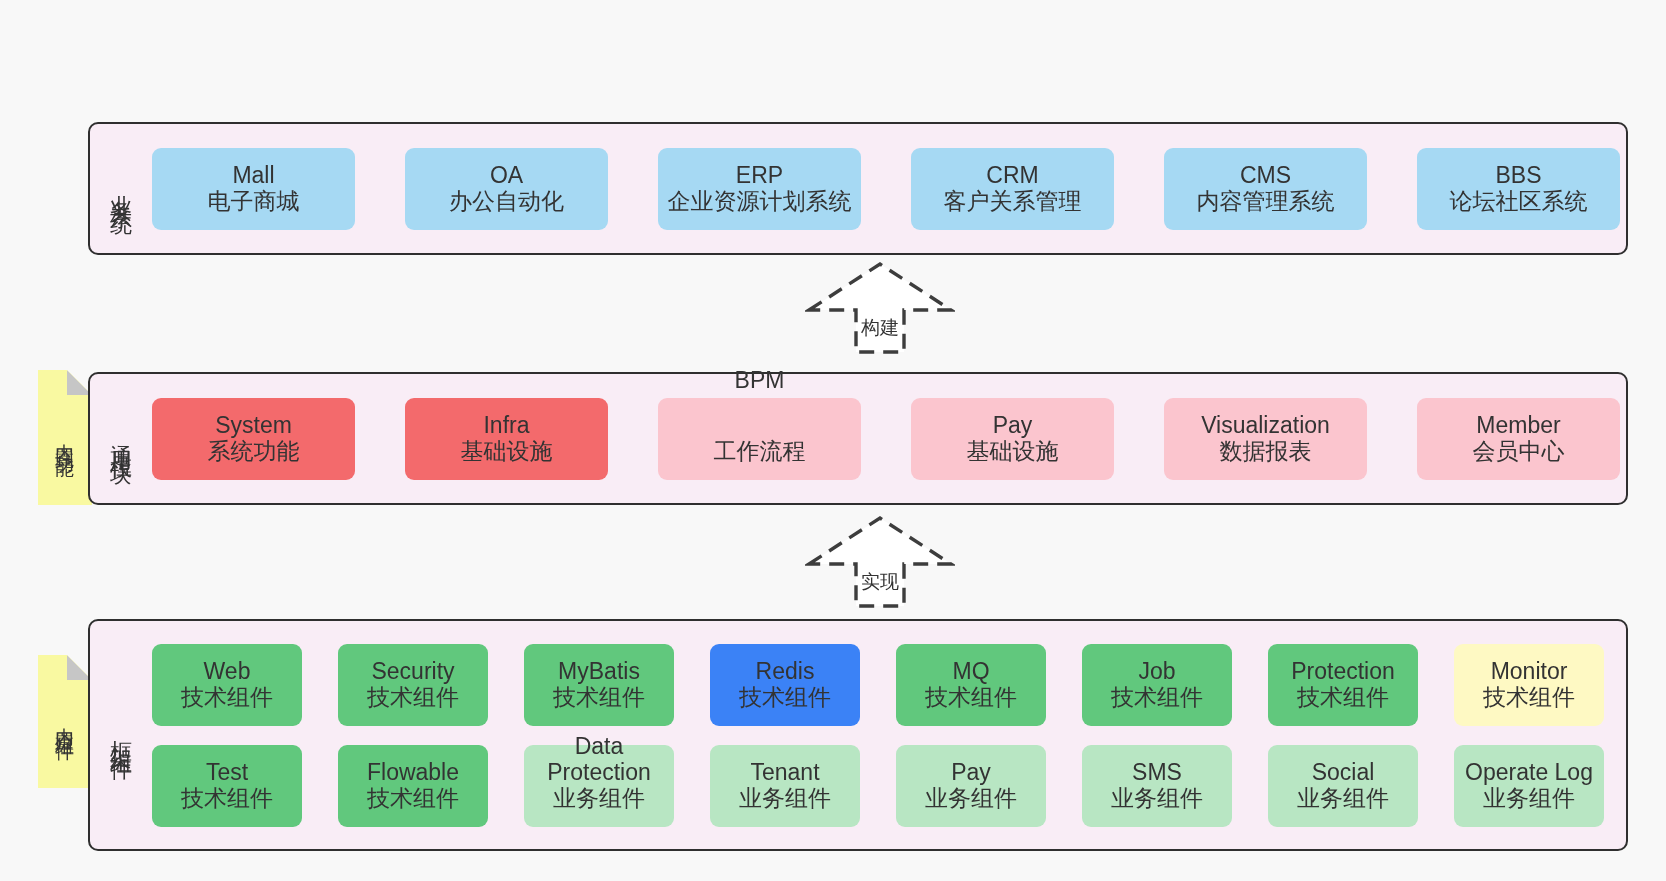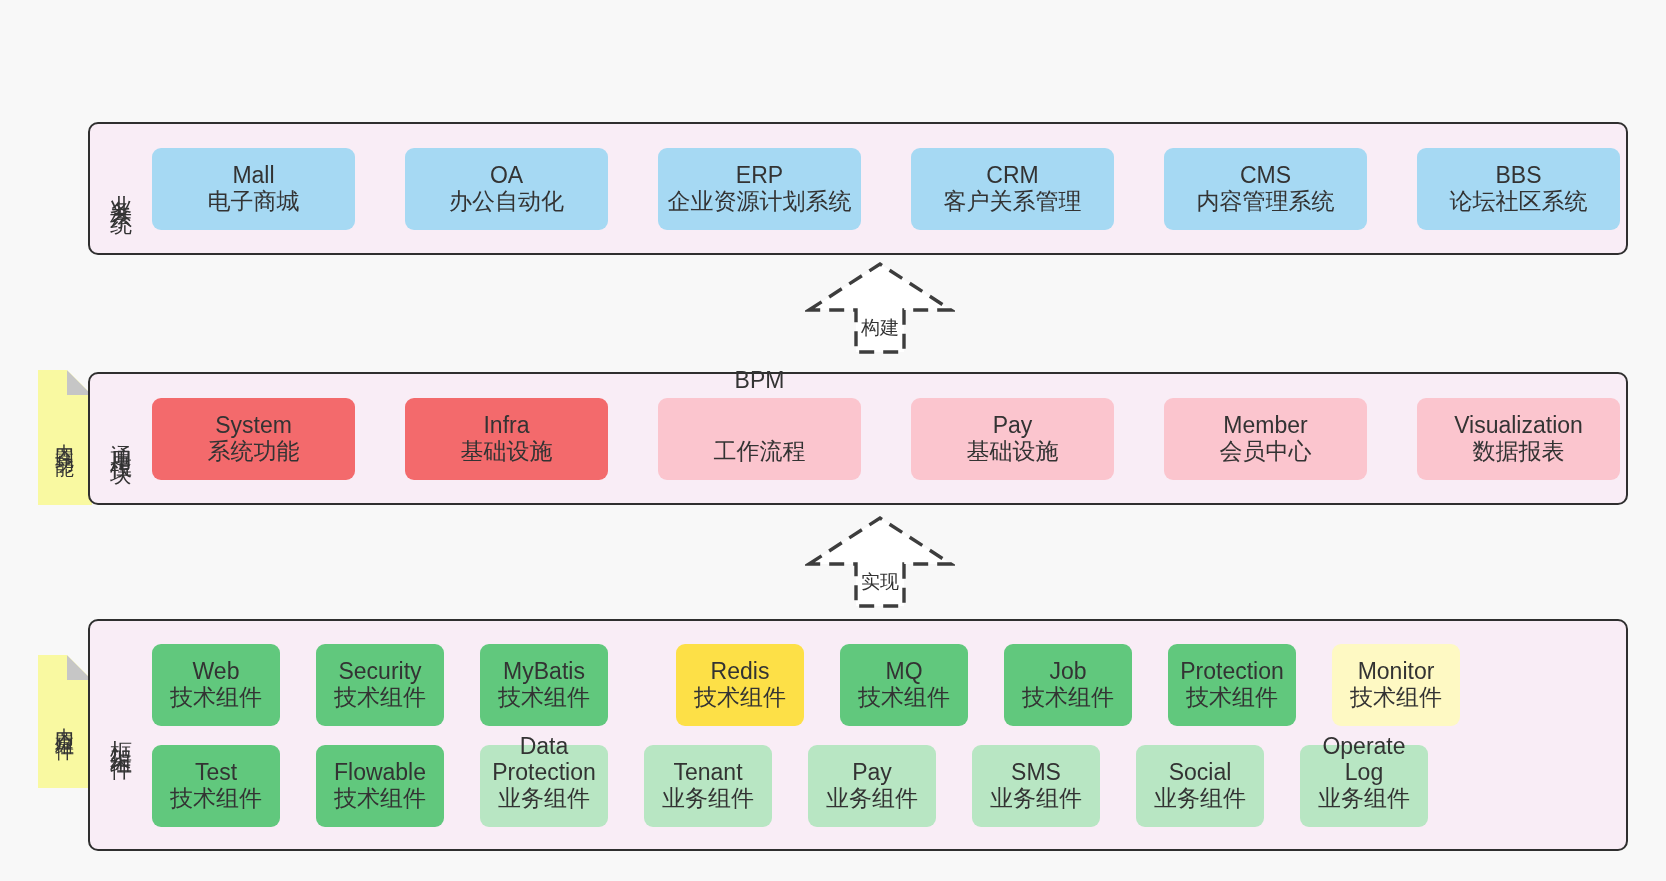--- a/index.html
+++ b/index.html
@@ -28,21 +28,21 @@
          writing-mode:vertical-rl;text-orientation:upright;font-size:22px;
          letter-spacing:6px;color:#333;line-height:1;}
   .rows{flex:1;display:flex;flex-direction:column;justify-content:center;gap:19px;padding-right:8px;}
   .box-row{display:flex;}
   .cols-6 .box-row{gap:50px;}
   .cols-8 .box-row{gap:36px;}
   .arch-box{height:82px;border-radius:9px;display:flex;flex-direction:column;
          align-items:center;justify-content:flex-end;text-align:center;
          color:#333;font-size:23px;line-height:26px;padding:16px 8px;box-sizing:border-box;}
   .cols-6 .arch-box{width:203px;}
-  .cols-8 .arch-box{width:128px;}
+  .cols-8 .arch-box{width:150px;}
 
   
   .arrow{position:absolute;left:805px;width:150px;height:100px;z-index:1;}
   .arrow-build{top:258px;}
   .arrow-implement{top:512px;}
   .arrow text{font-size:19px;}
 </style>
 </head>
 <body>
 
@@ -108,26 +108,26 @@
           </div>
           <div class="arch-box" style="background-color: rgb(251, 197, 206); gap: 45px;">
             <div>BPM</div>
             <div>工作流程</div>
           </div>
           <div class="arch-box" style="background-color: rgb(251, 197, 206);">
             <div>Pay</div>
             <div>基础设施</div>
           </div>
           <div class="arch-box" style="background-color: rgb(251, 197, 206);">
+            <div>Visualization</div>
+            <div>数据报表</div>
+          </div>
+          <div class="arch-box" style="background-color: rgb(251, 197, 206);">
             <div>Member</div>
             <div>会员中心</div>
-          </div>
-          <div class="arch-box" style="background-color: rgb(251, 197, 206);">
-            <div>Visualization</div>
-            <div>数据报表</div>
           </div>
         </div>
       </div>
   </section>
 
   <svg class="arrow arrow-implement" viewBox="0 0 150 100">
     <path d="M4 52 L75 6 L146 52 L99 52 L99 94 L51 94 L51 52 Z" stroke-width="3.4" stroke-dasharray="15 9" stroke-linejoin="miter" fill="#ffffff" stroke="#3d3d3d"></path>
     <text x="75" y="76" text-anchor="middle" fill="#333333">实现</text>
   </svg>
 
@@ -140,21 +140,21 @@
             <div>技术组件</div>
           </div>
           <div class="arch-box" style="background-color: rgb(97, 200, 125);">
             <div>Security</div>
             <div>技术组件</div>
           </div>
           <div class="arch-box" style="background-color: rgb(97, 200, 125);">
             <div>MyBatis</div>
             <div>技术组件</div>
           </div>
-          <div class="arch-box" style="background-color: #fde047; margin-left: 32px;">
+          <div class="arch-box" style="background-color: #3b82f6;">
             <div>Redis</div>
             <div>技术组件</div>
           </div>
           <div class="arch-box" style="background-color: rgb(97, 200, 125);">
             <div>MQ</div>
             <div>技术组件</div>
           </div>
           <div class="arch-box" style="background-color: rgb(97, 200, 125);">
             <div>Job</div>
             <div>技术组件</div>

